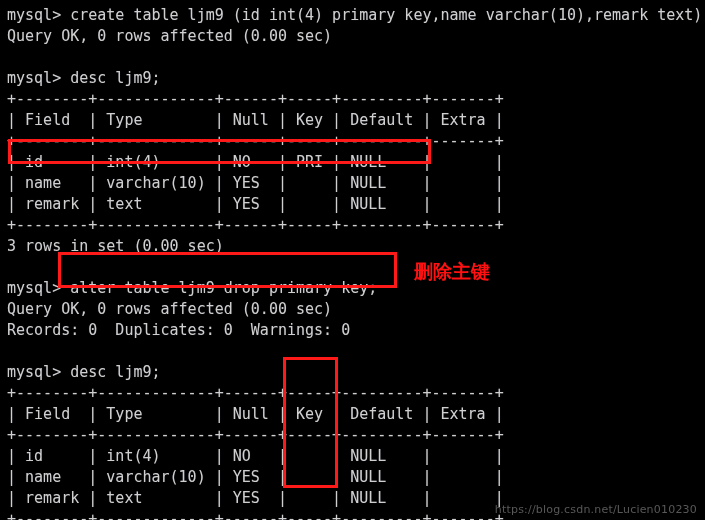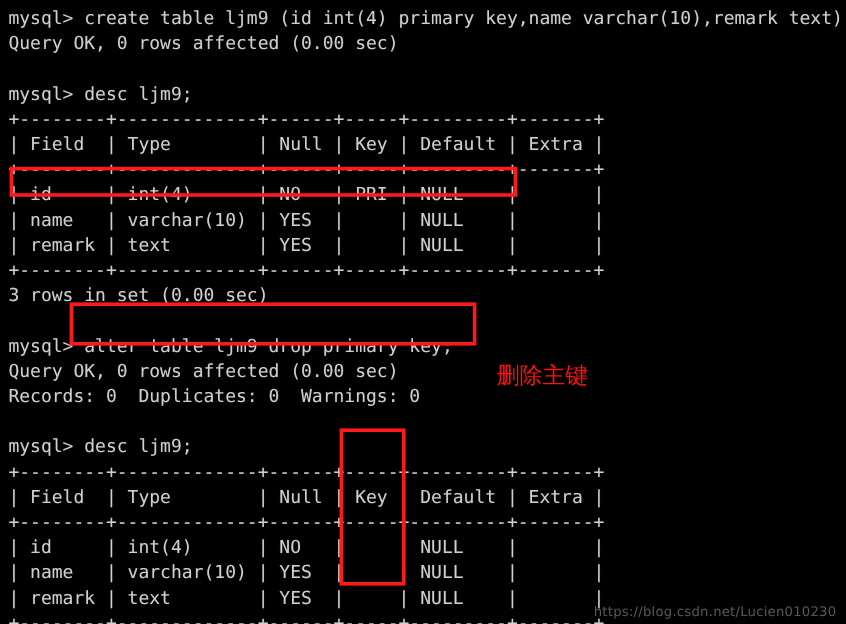--- a/index.html
+++ b/index.html
@@ -38,22 +38,21 @@
   }
   #annotation-delete-pk {
     position: absolute;
     left: 414px;
     top: 260px;
     font-family: "DejaVu Sans", "Liberation Sans", sans-serif;
     font-size: 19px;
     line-height: 22px;
     color: #ff1111;
     white-space: pre;
-    font-weight: 400;
-    margin-top: 42px;
+    font-weight: 700;
   }
   #watermark {
     position: absolute;
     right: 8px;
     bottom: 4px;
     font-family: "DejaVu Sans", "Liberation Sans", sans-serif;
     font-size: 11px;
     color: #585858;
     white-space: pre;
     letter-spacing: 0.2px;

